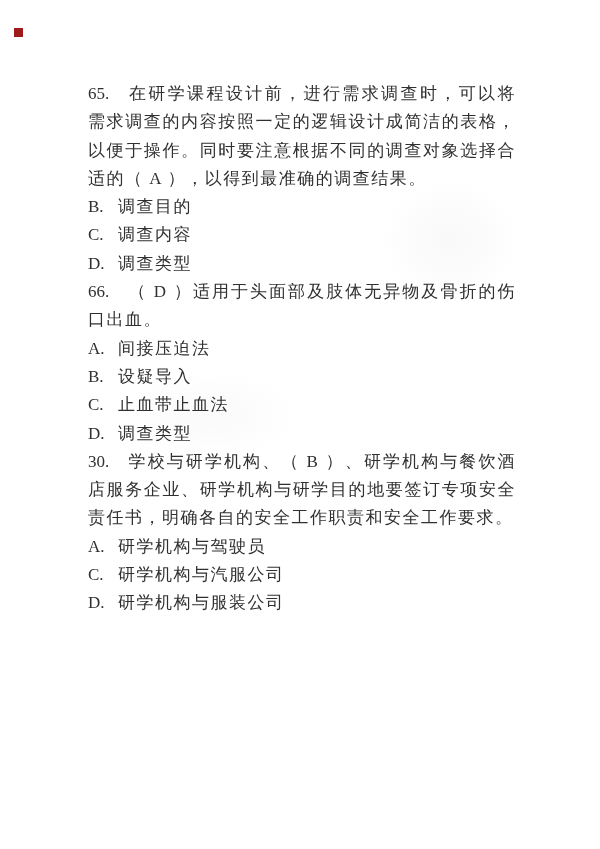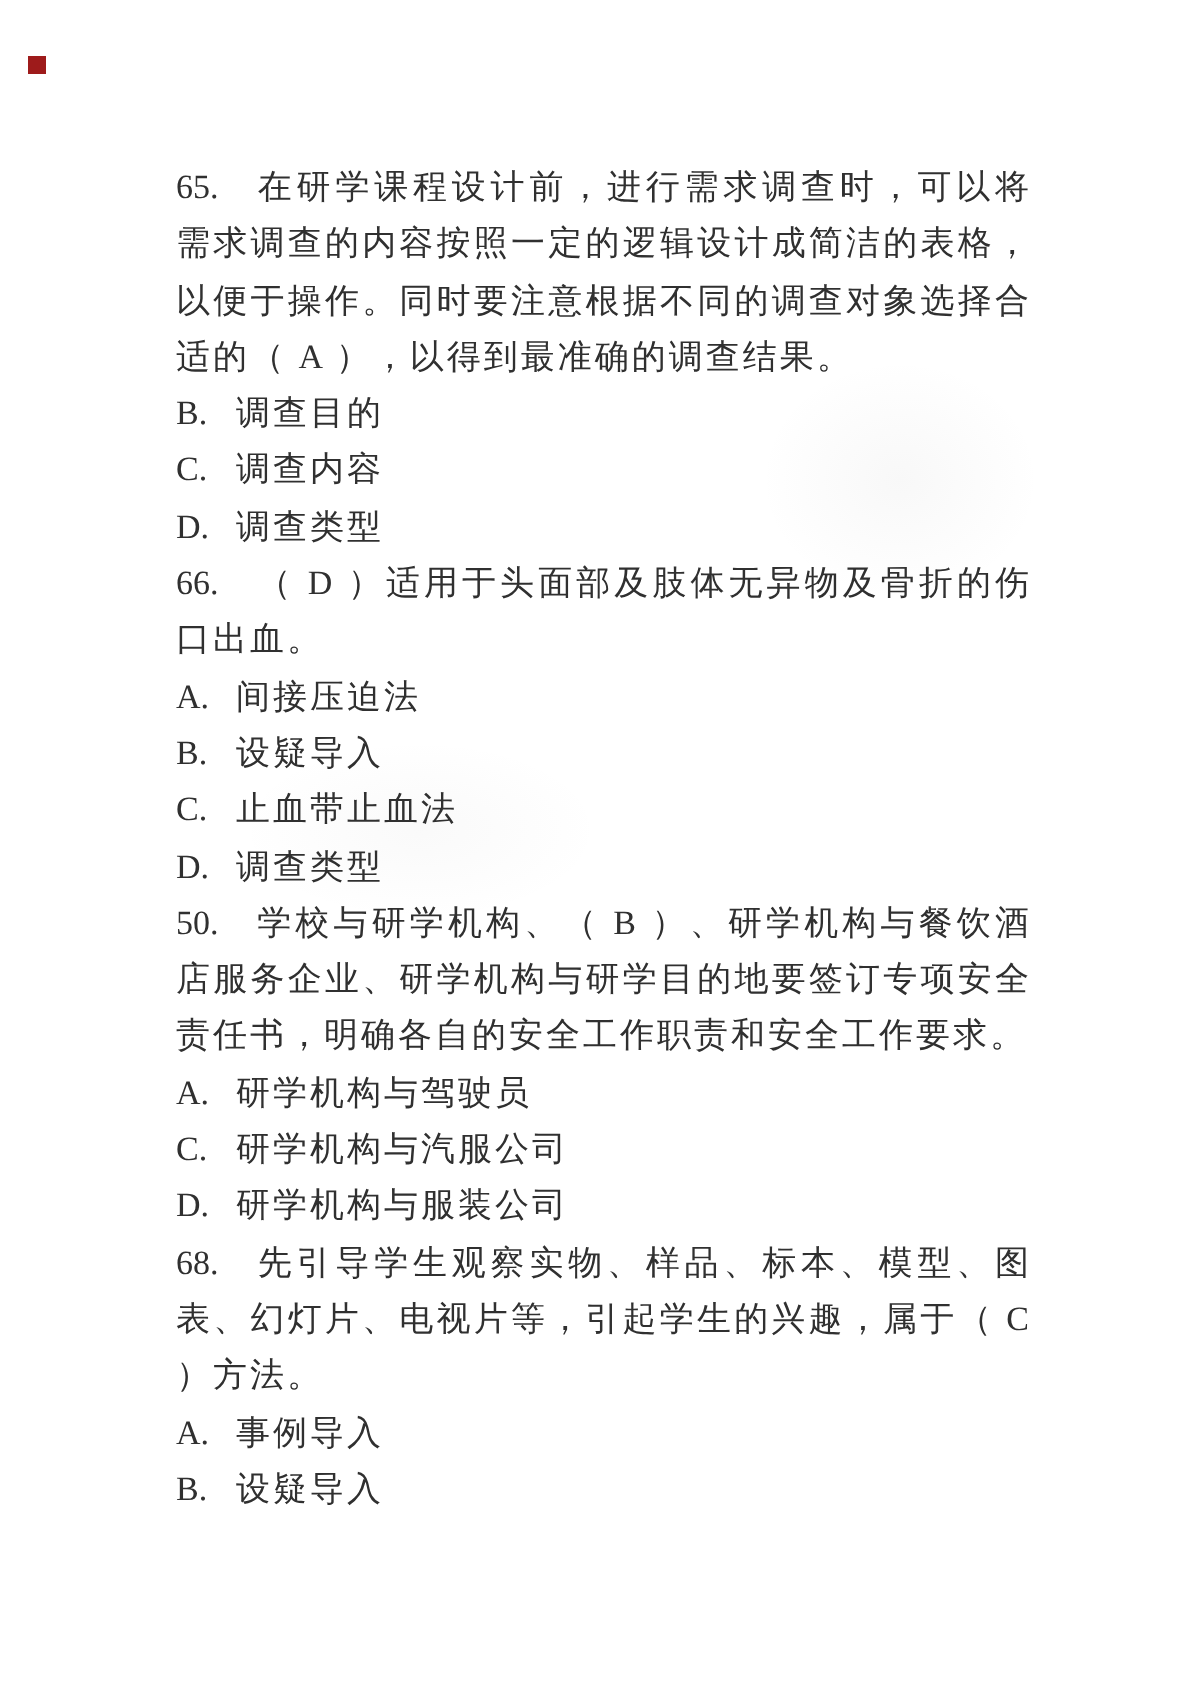--- a/index.html
+++ b/index.html
@@ -84,26 +84,21 @@
 
     <div class="question">
       <p class="qtext"><span class="qnum">66.</span><span>（ D ）适用于头面部及肢体无异物及骨折的伤口出血。</span></p>
       <p class="opt"><span class="olabel">A.</span><span>间接压迫法</span></p>
       <p class="opt"><span class="olabel">B.</span><span>设疑导入</span></p>
       <p class="opt"><span class="olabel">C.</span><span>止血带止血法</span></p>
       <p class="opt"><span class="olabel">D.</span><span>调查类型</span></p>
     </div>
 
     <div class="question">
-      <p class="qtext"><span class="qnum">50.</span><span>学校与研学机构、（ B ）、研学机构与餐饮酒店服务企业、研学机构与研学目的地要签订专项安全责任书，明确各自的安全工作职责和安全工作要求。</span></p>
+      <p class="qtext"><span class="qnum">30.</span><span>学校与研学机构、（ B ）、研学机构与餐饮酒店服务企业、研学机构与研学目的地要签订专项安全责任书，明确各自的安全工作职责和安全工作要求。</span></p>
       <p class="opt"><span class="olabel">A.</span><span>研学机构与驾驶员</span></p>
       <p class="opt"><span class="olabel">C.</span><span>研学机构与汽服公司</span></p>
       <p class="opt"><span class="olabel">D.</span><span>研学机构与服装公司</span></p>
     </div>
 
-    <div class="question">
-      <p class="qtext"><span class="qnum">68.</span><span>先引导学生观察实物、样品、标本、模型、图表、幻灯片、电视片等，引起学生的兴趣，属于（ C ）方法。</span></p>
-      <p class="opt"><span class="olabel">A.</span><span>事例导入</span></p>
-      <p class="opt"><span class="olabel">B.</span><span>设疑导入</span></p>
-    </div>
 
   </div>
 </div>
 
 </body></html>

